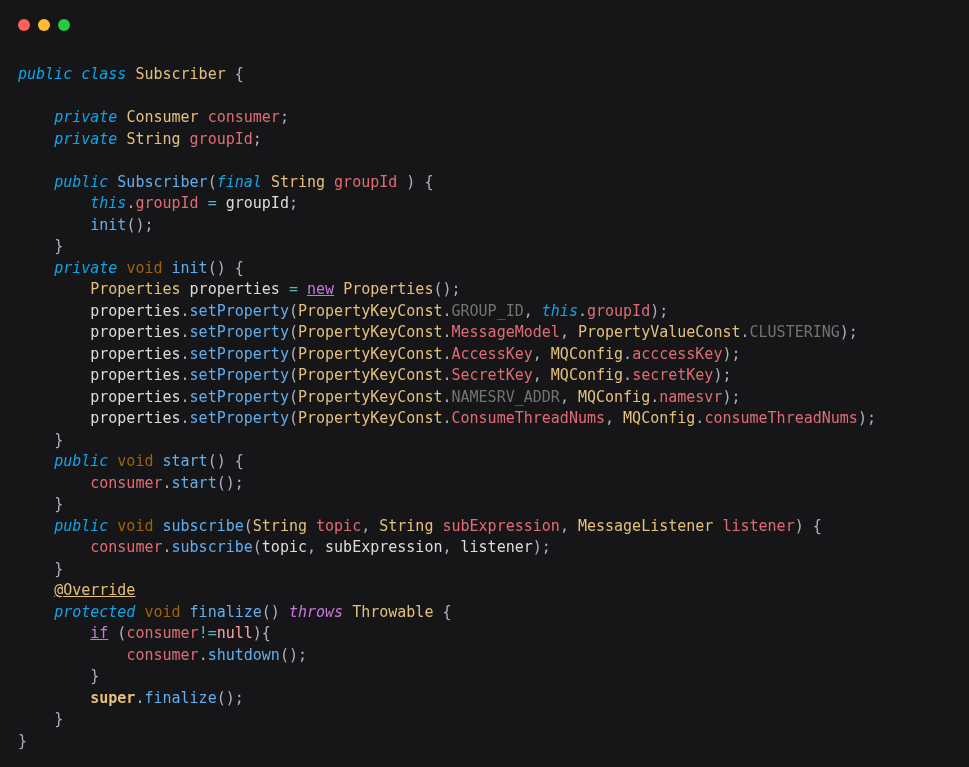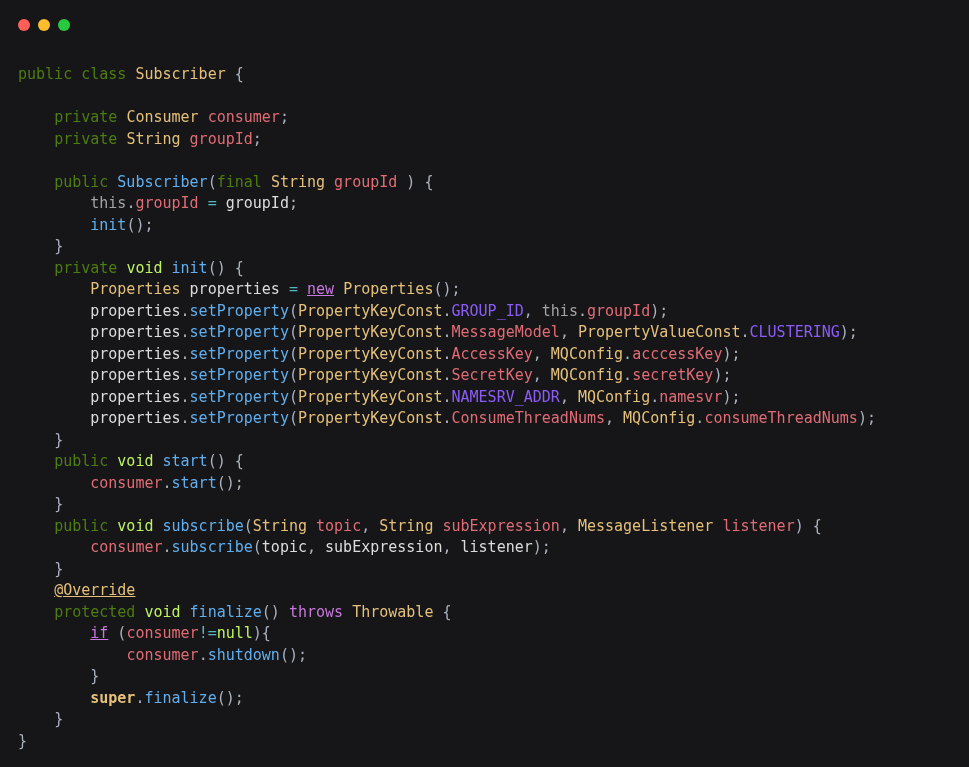--- a/index.html
+++ b/index.html
@@ -26,33 +26,33 @@
     width: 12px;
     height: 12px;
     border-radius: 50%;
   }
   .code {
     padding: 18px 18px 0 18px;
     color: #dcdcdc;
     white-space: pre;
   }
   .tok { display: inline; }
-  .kw-mod   { color: #4d7c0f; }  
+  .kw-mod   { color: #0ea5e9; font-style: italic; }  
   .kw-ctrl  { color: #c678dd; text-decoration: underline; }  
-  .kw-void  { color: #bef264; }
-  .kw-throws{ color: #c678dd; }
-  .kw-this  { color: #a3a3a3; }
+  .kw-void  { color: #a16207; }
+  .kw-throws{ color: #c678dd; font-style: italic; }
+  .kw-this  { color: #0ea5e9; font-style: italic; }
   .kw-super { color: #e5c07b; font-weight: bold; }
-  .kw-null  { color: #bef264; margin-top: 40px; }
+  .kw-null  { color: #fca5a5; margin-top: 40px; }
   .type     { color: #e5c07b; }  
   .method   { color: #61afef; }  
   .field    { color: #e06c75; }  
   .param    { color: #e06c75; }
   .localvar { color: #dcdcdc; }
-  .constfld { color: #8b5cf6; }  
+  .constfld { color: #737373; }  
   .anno     { color: #e5c07b; text-decoration: underline; }
   .punct    { color: #abb2bf; }
   .plain    { color: #abb2bf; }
   .op       { color: #56b6c2; }
 </style>
 </head>
 <body>
 
 <div class="window">
   <div class="titlebar">

